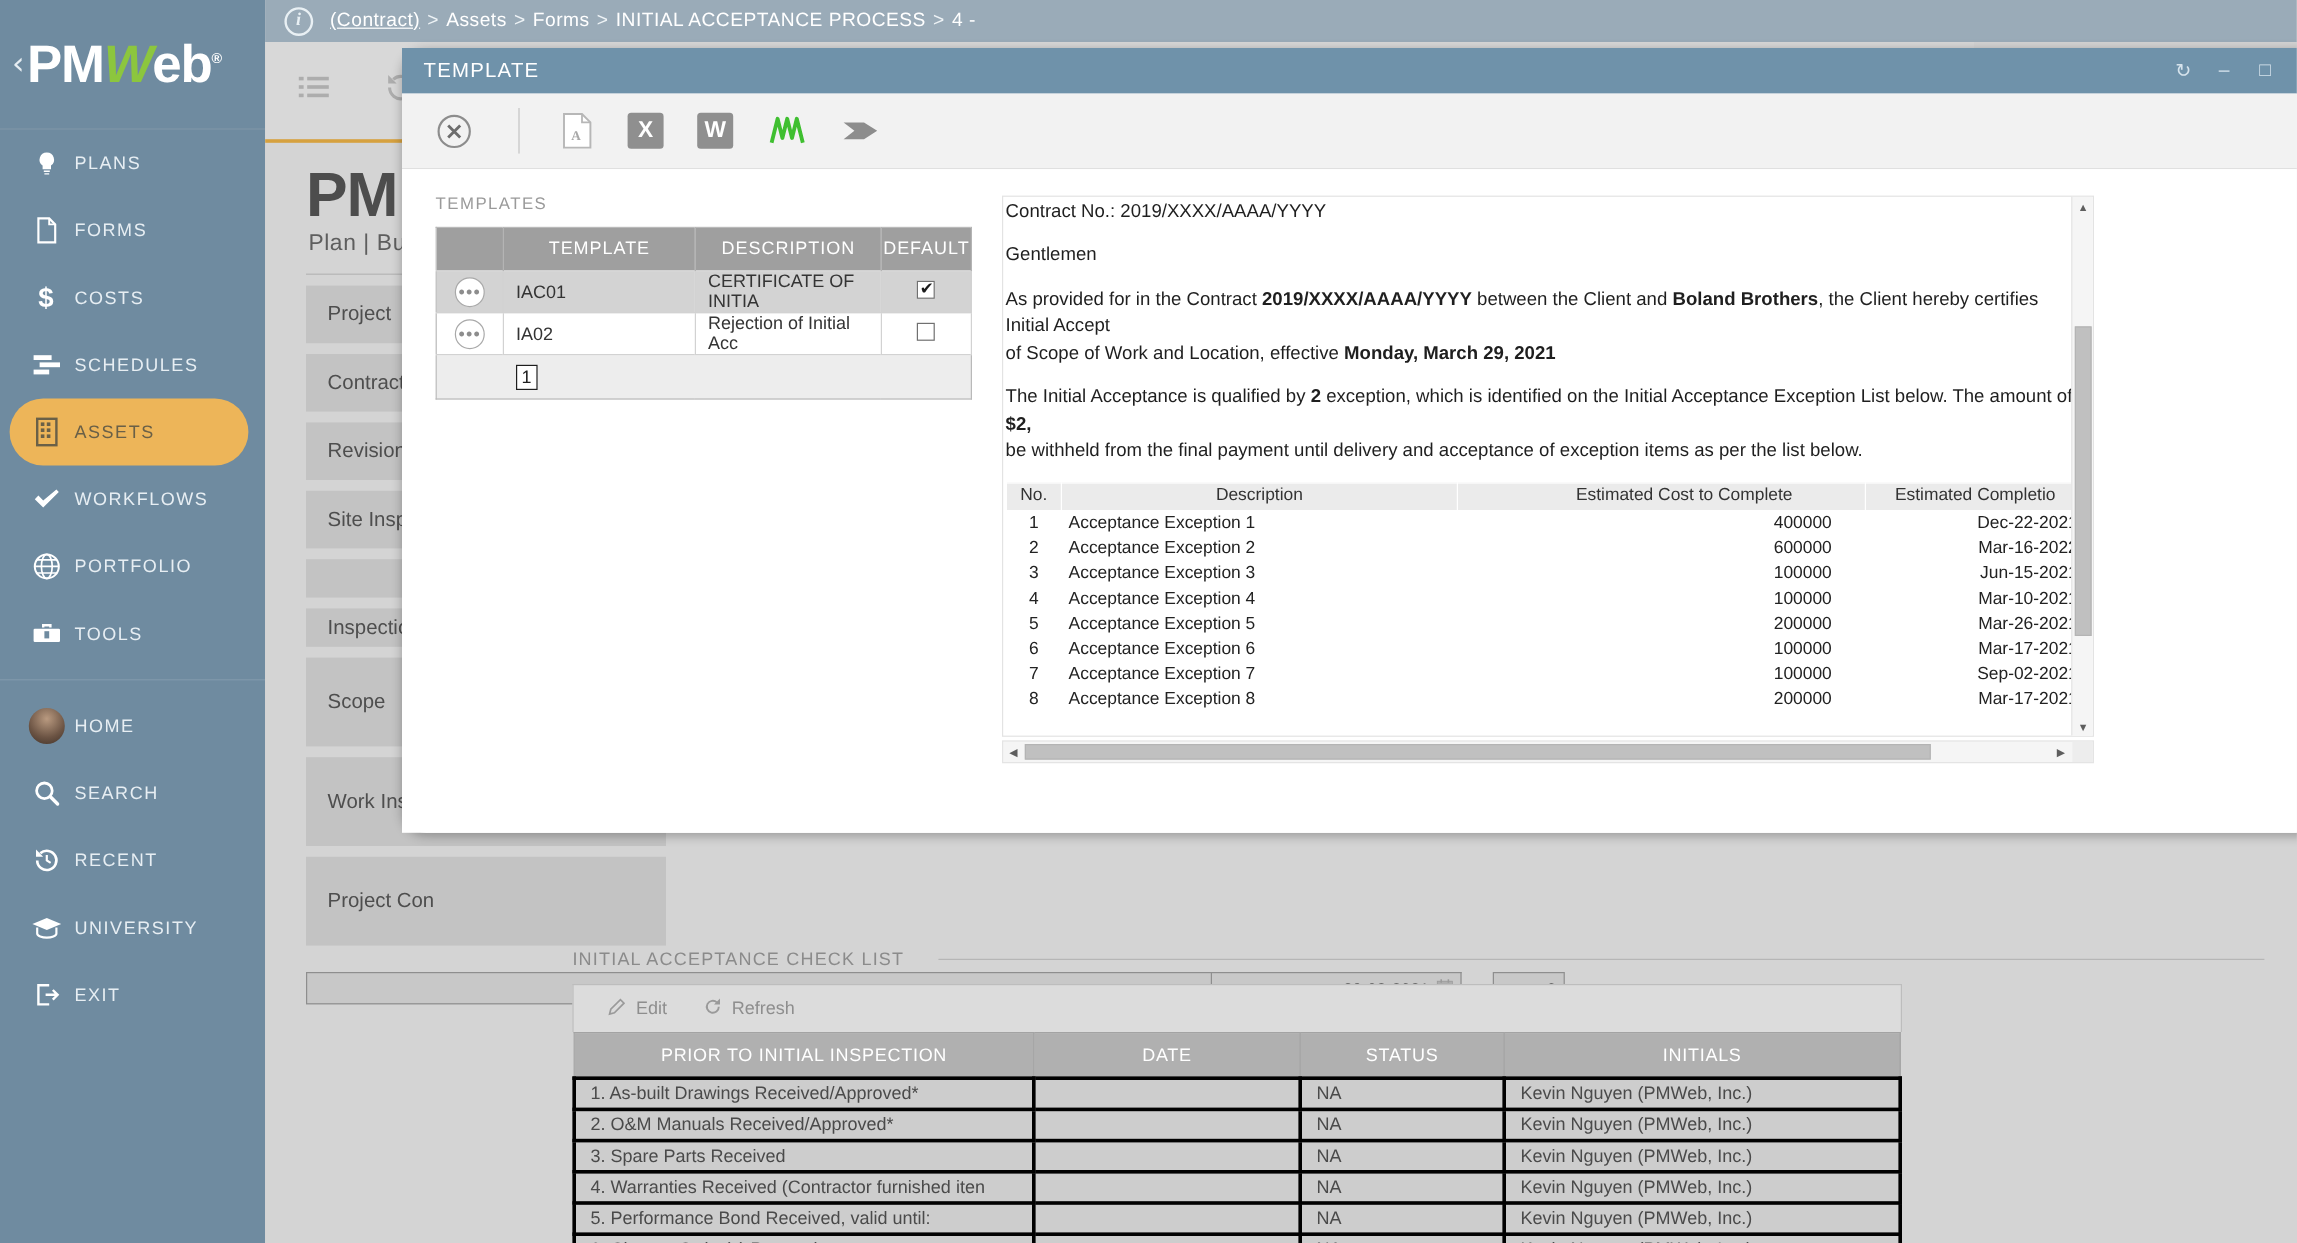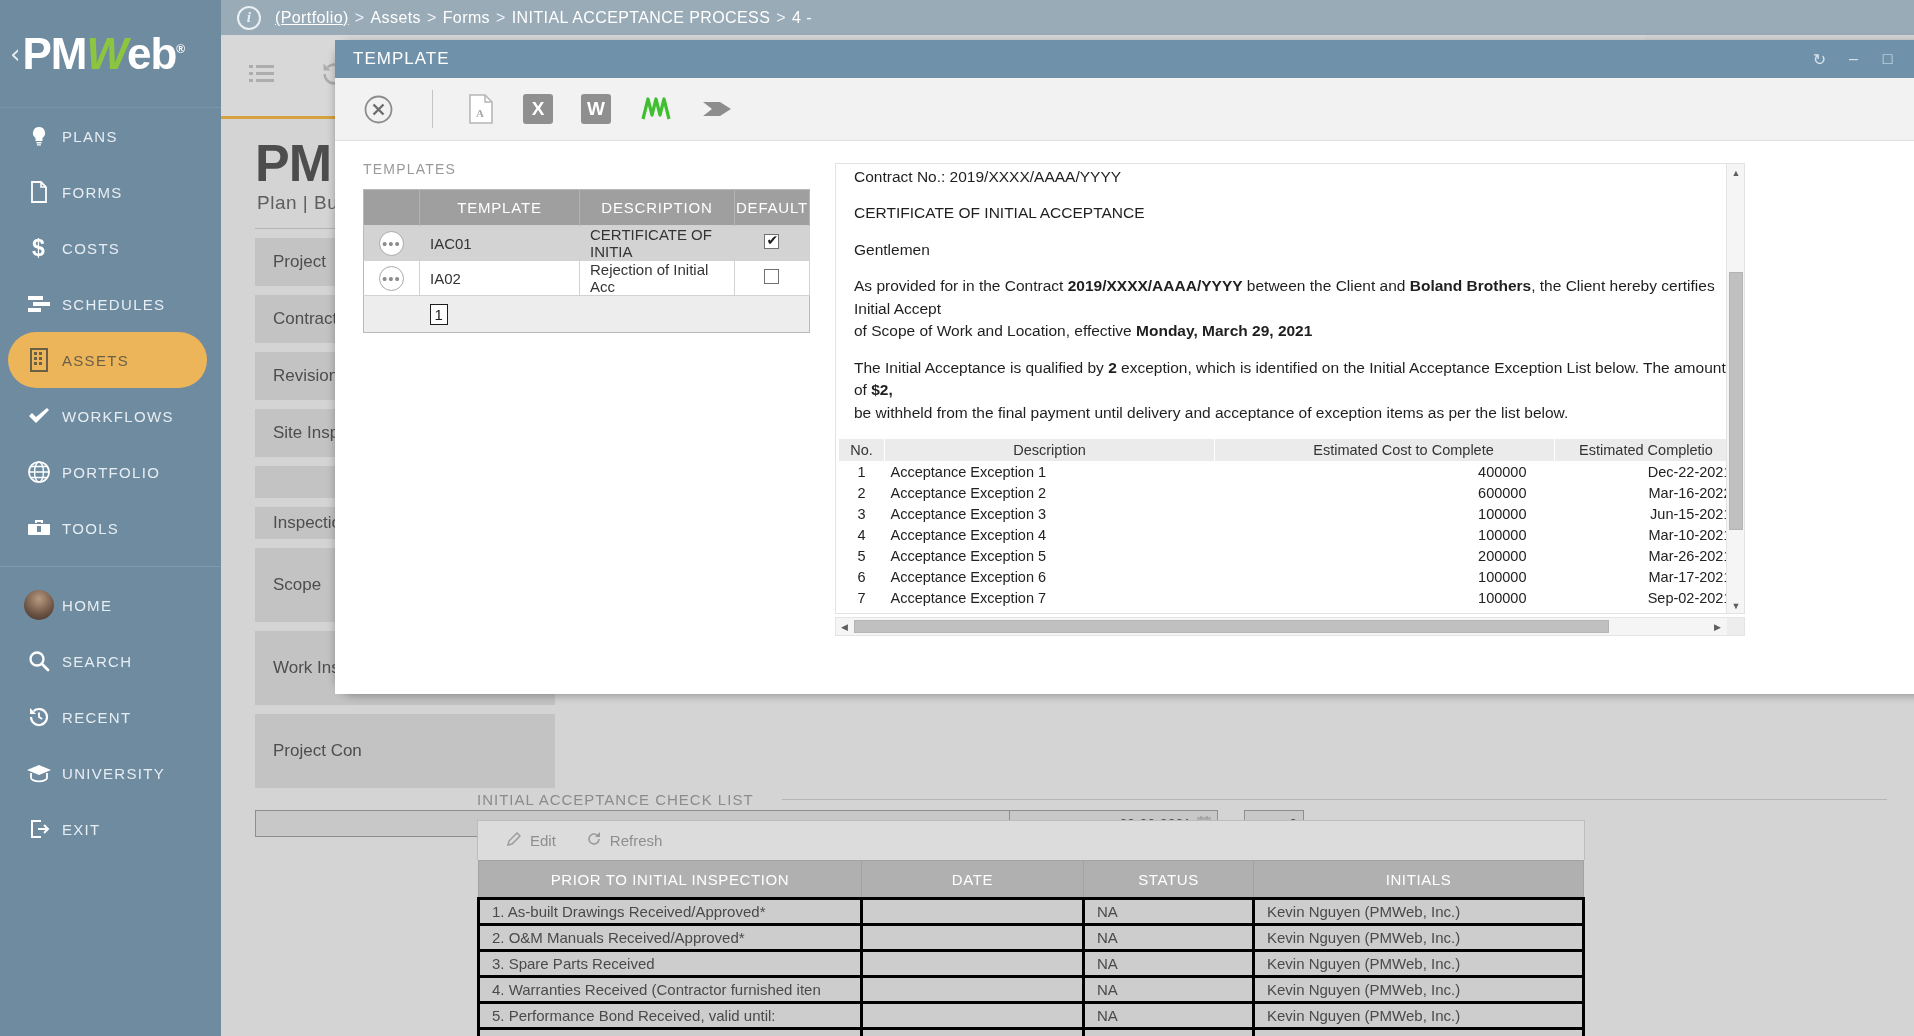--- a/index.html
+++ b/index.html
@@ -270,21 +270,21 @@
     position: relative; width: 910px; height: 451px;
     margin-top: 2px; background: #ffffff;
     border: 1px solid #e3e3e3;
     overflow: hidden;
   }
   #pv-content {
     position: absolute; left: 0; top: 0;
     width: 900px; padding: 2px 0 0 2px;
     font-size: 15.5px; color: #1f1f1f; line-height: 1.45;
   }
-  #pv-content p { margin: 0 0 14px 16px; white-space: nowrap; }
+  #pv-content p { margin: 0 0 14px 0; white-space: nowrap; }
   #pv-content p.wrap { white-space: normal; }
   .ex-table { border-collapse: collapse; width: 900px; font-size: 14.5px; margin-top: 4px; }
   .ex-table th {
     background: #ebebeb; color: #333333; font-weight: normal;
     height: 23px; border: 1px solid #ffffff; padding: 0 6px;
   }
   .ex-table th.h-no   { width: 46px; }
   .ex-table th.h-desc { width: 330px; }
   .ex-table th.h-cost { width: 340px; padding-left: 44px; }
   .ex-table td { height: 20px; padding: 0 6px; color: #222222; }
@@ -476,21 +476,21 @@
             <path d="M14 4H5v16h9" fill="none" stroke="#fff" stroke-width="2"></path>
             <path d="M11 12h10M17 8l4 4-4 4" fill="none" stroke="#fff" stroke-width="2"></path>
           </svg>
       </span>
       <span>EXIT</span>
     </div>
   </div>
 
   <div id="topbar">
     <span class="info-circle">i</span>
-    <a href="#">(Portfolio)</a>
+    <a href="#">(Contract)</a>
     <span class="bc-sep">&gt;</span>
     <span>Assets</span>
     <span class="bc-sep">&gt;</span>
     <span>Forms</span>
     <span class="bc-sep">&gt;</span>
     <span>INITIAL ACCEPTANCE PROCESS</span>
     <span class="bc-sep">&gt;</span>
     <span>4 -</span>
   </div>
 
@@ -724,21 +724,20 @@
             </tr>
           </tfoot>
         </table>
       </div>
 
       <div id="pv-panel">
 
         <div id="pv-frame">
           <div id="pv-content">
             <p>Contract No.: 2019/XXXX/AAAA/YYYY</p>
-            <p>CERTIFICATE OF INITIAL ACCEPTANCE</p>
             <p>Gentlemen</p>
             <p class="wrap"><span>As provided for in the Contract </span><b>2019/XXXX/AAAA/YYYY</b><span> between the Client and </span><b>Boland Brothers</b><span>, the Client hereby certifies Initial Accept</span><br><span>of Scope of Work and Location, effective </span><b>Monday, March 29, 2021</b></p>
             <p class="wrap"><span>The Initial Acceptance is qualified by </span><b>2</b><span> exception, which is identified on the Initial Acceptance Exception List below. The amount of </span><b>$2,</b><br><span>be withheld from the final payment until delivery and acceptance of exception items as per the list below.</span></p>
 
             <table class="ex-table">
               <thead>
                 <tr>
                   <th class="h-no">No.</th>
                   <th class="h-desc">Description</th>
                   <th class="h-cost">Estimated Cost to Complete</th>

